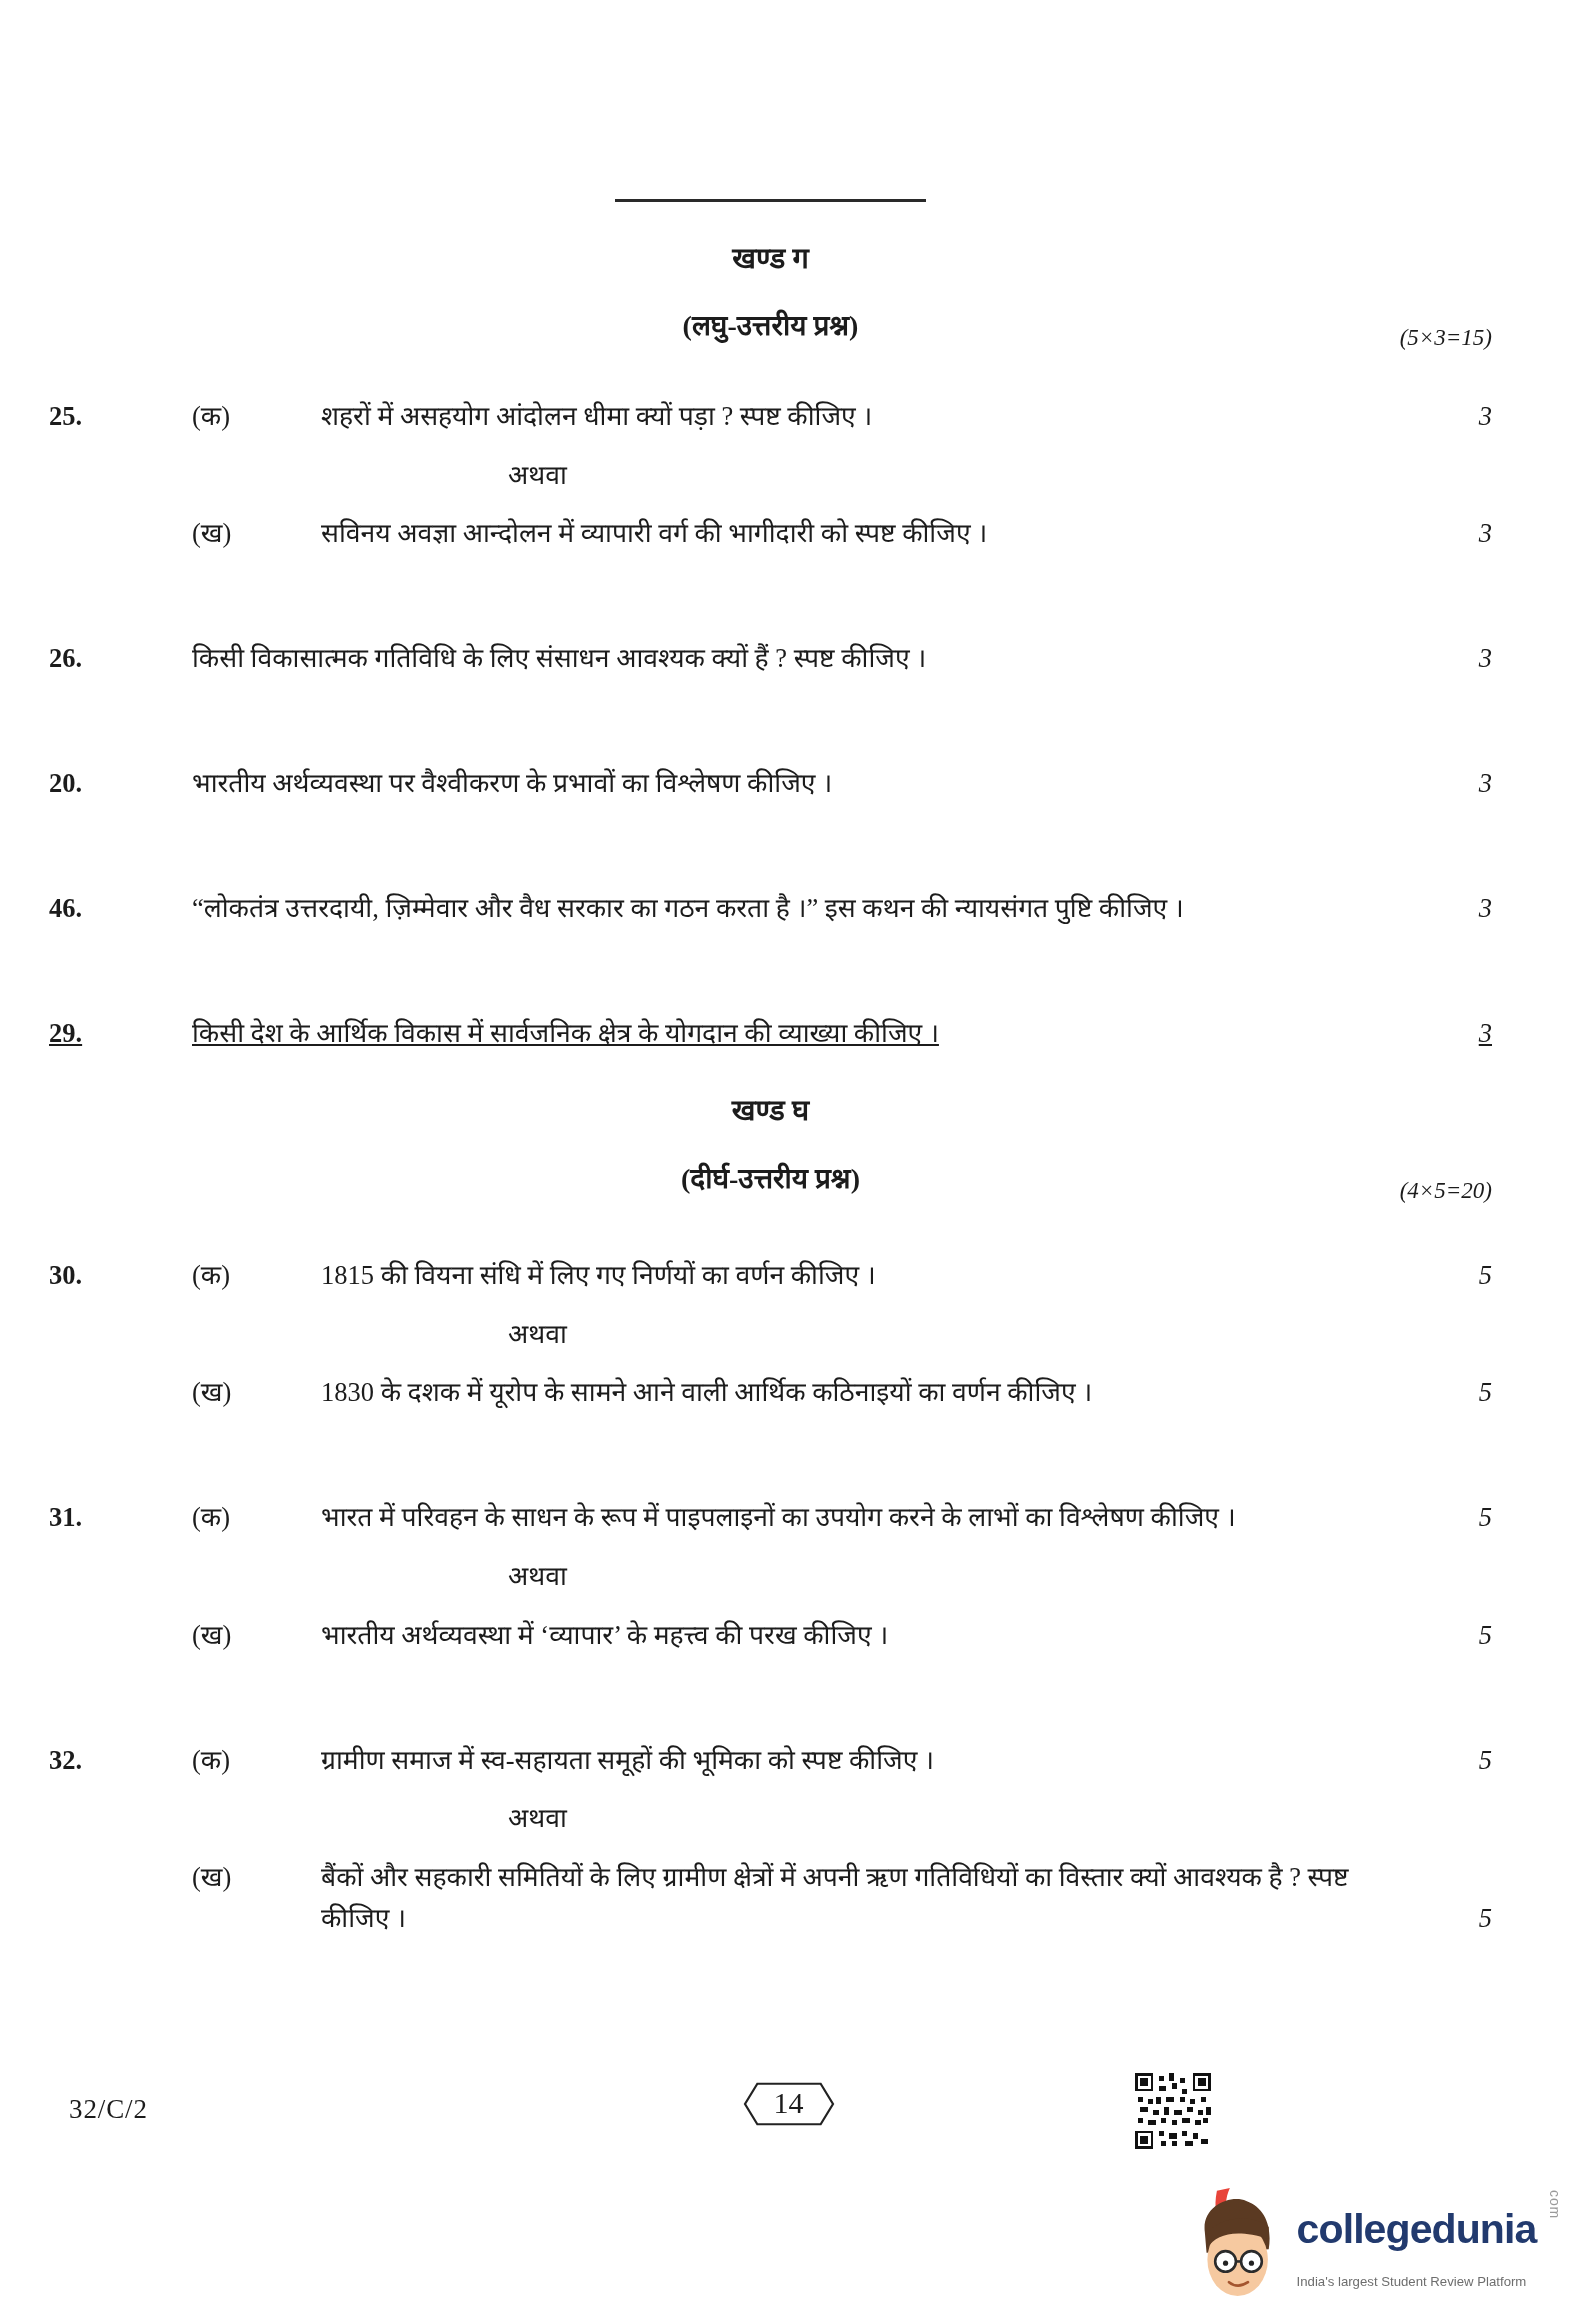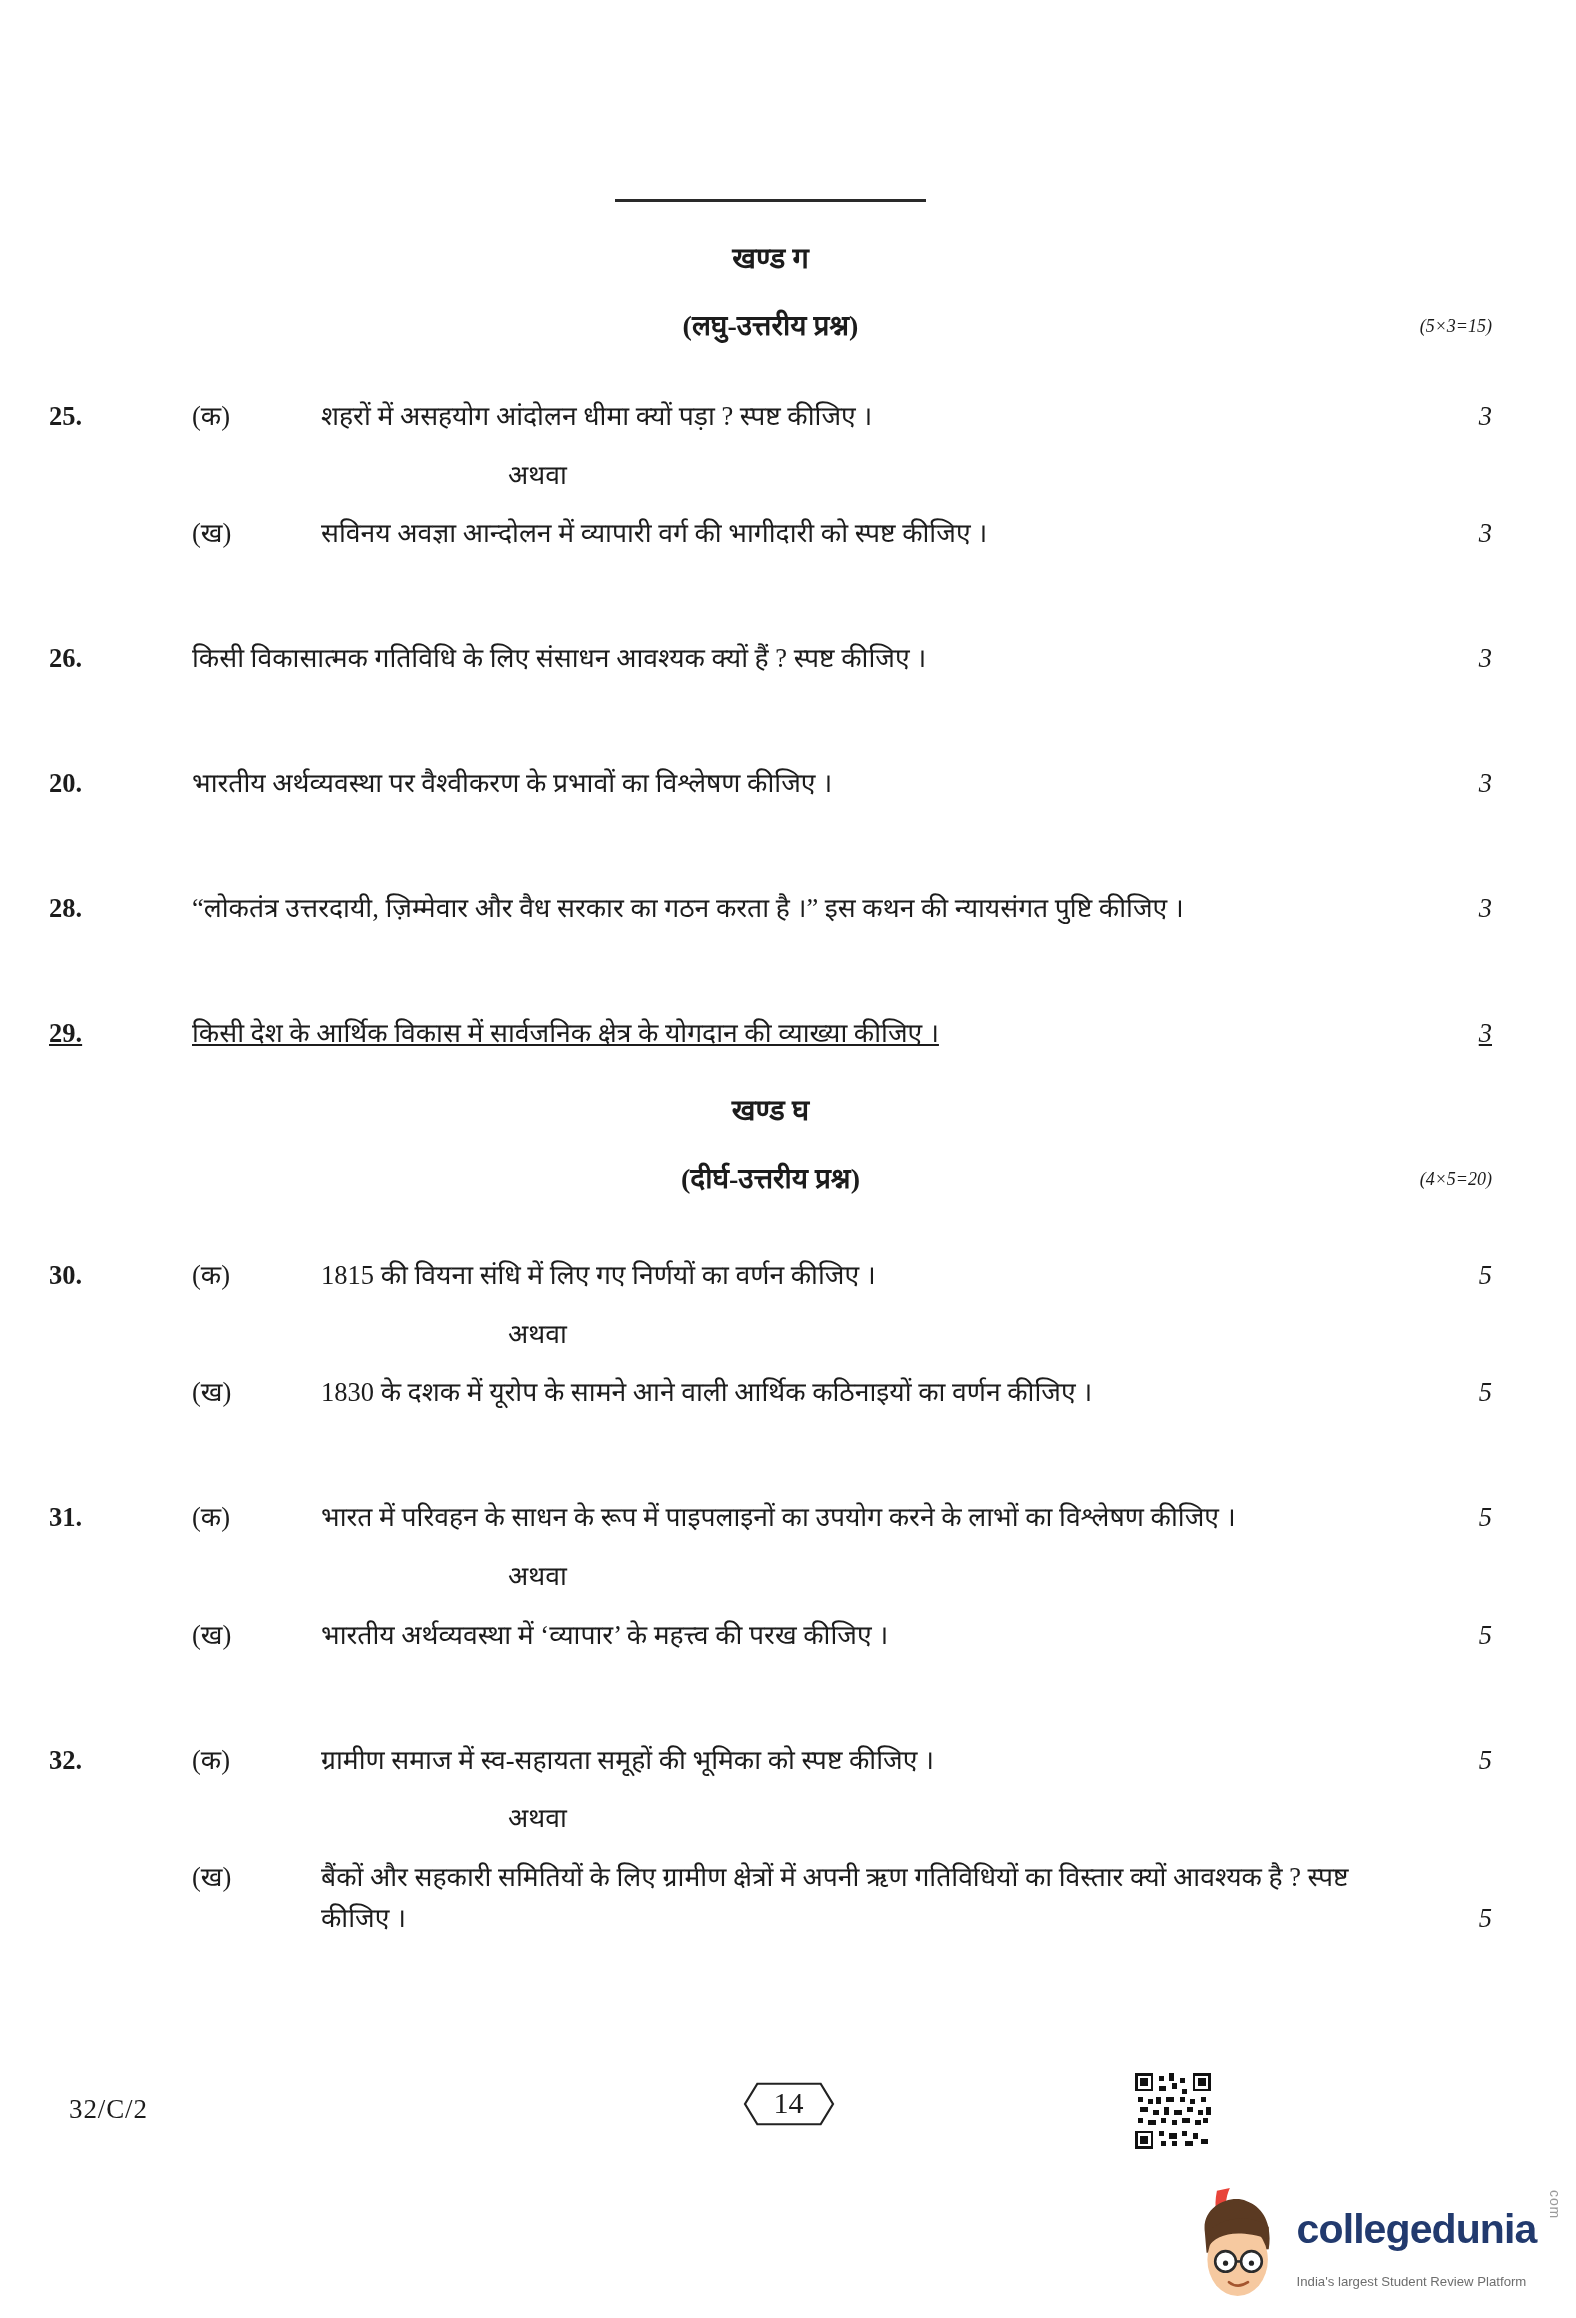--- a/index.html
+++ b/index.html
@@ -36,24 +36,24 @@
     position: relative;
     text-align: center;
     font-size: 28px;
     font-weight: bold;
     line-height: 42px;
     margin-bottom: 49px;
   }
   .section-sub.sub-d { margin-bottom: 55px; }
   .sub-marks {
     position: absolute;
-    right: 0; top: 0;
+    right: 0; top: 12px;
     font-weight: normal;
     font-style: italic;
-    font-size: 18px;
+    font-size: 23px;
   }
 
   .q-row {
     display: flex;
     align-items: flex-start;
     line-height: 41px;
     margin-bottom: 17.7px;
     gap: 32px;
   }
   .q-gap    { margin-bottom: 84px; }
@@ -172,21 +172,21 @@
     <span class="marks">3</span>
   </div>
 
   <div class="q-row q-gap">
     <span class="qnum">20.</span>
     <span class="qtext">भारतीय अर्थव्यवस्था पर वैश्वीकरण के प्रभावों का विश्लेषण कीजिए ।</span>
     <span class="marks">3</span>
   </div>
 
   <div class="q-row q-gap">
-    <span class="qnum">28.</span>
+    <span class="qnum">46.</span>
     <span class="qtext">“लोकतंत्र उत्तरदायी, ज़िम्मेवार और वैध सरकार का गठन करता है ।” इस कथन की न्यायसंगत पुष्टि कीजिए ।</span>
     <span class="marks">3</span>
   </div>
 
   <div class="q-row q-gap-sm">
     <span class="qnum">29.</span>
     <span class="qtext">किसी देश के आर्थिक विकास में सार्वजनिक क्षेत्र के योगदान की व्याख्या कीजिए ।</span>
     <span class="marks">3</span>
   </div>
 

